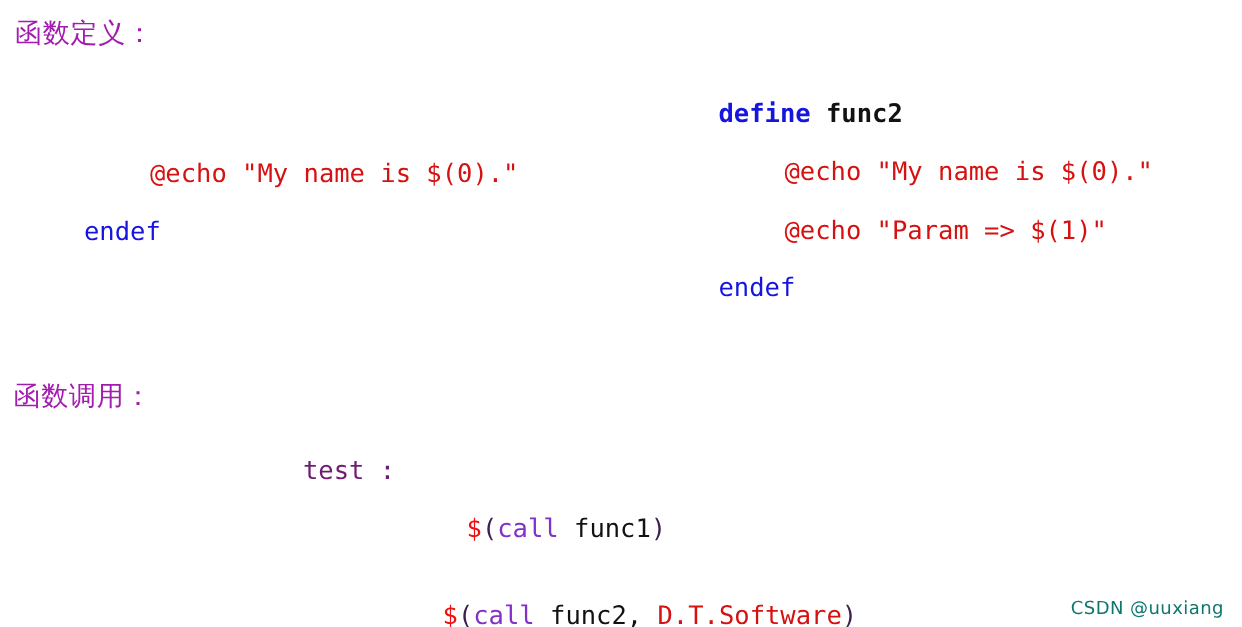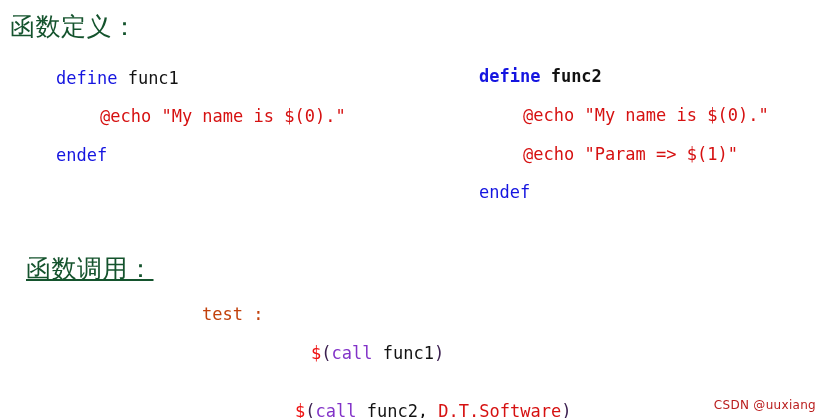--- a/index.html
+++ b/index.html
@@ -18,43 +18,43 @@
 
   .slide {
     position: absolute;
     inset: 0;
   }
 
   
   .section-heading {
     position: absolute;
     font-family: "DejaVu Sans", "Liberation Sans", sans-serif;
-    font-size: 25px;
+    font-size: 18px;
     line-height: 1;
-    color: #14532d;
+    color: #a21caf;
     white-space: pre;
     letter-spacing: 0.5px;
   }
   #heading-definition { left: 10px; top: 14px; }
-  #heading-invocation { left: 26px; top: 256px; text-decoration: underline; }
+  #heading-invocation { left: 9px; top: 256px; }
 
   
   .code-line {
     position: absolute;
     font-family: "DejaVu Sans Mono", "Liberation Mono", monospace;
     font-size: 17px;
     line-height: 1;
     white-space: pre;
     letter-spacing: 0px;
   }
 
   .tok-keyword { color: #1515e0; }      
   .tok-plain   { color: #121212; }      
   .tok-echo    { color: #d61111; }      
-  .tok-target  { color: #c2410c; }      
+  .tok-target  { color: #701a75; }      
   .tok-dollar  { color: #ee1111; }      
   .tok-paren   { color: #3c2050; }      
   .tok-call    { color: #8232c8; }      
   .tok-arg     { color: #d61111; }      
 
   
   #line-define-func1 { left: 56px;  top: 70px;  }
   #line-echo-func1   { left: 100px; top: 108px; }
   #line-endef-func1  { left: 56px;  top: 147px; }
 
@@ -69,33 +69,32 @@
   #line-call-func1   { left: 295px; top: 345px; margin-left: 16px; }
   #line-call-func2   { left: 295px; top: 376px; margin-top: 27px; }
 
   
   #watermark {
     position: absolute;
     right: 12px;
     bottom: 6px;
     font-family: "DejaVu Sans", "Liberation Sans", sans-serif;
     font-size: 12px;
-    color: #b91c1c;
+    color: #0f766e;
     white-space: pre;
     letter-spacing: 0.3px;
   }
 </style>
 </head>
 <body>
 
 <div class="slide">
 
   <div class="section-heading" id="heading-definition">函数定义：</div>
 
-  <div class="code-line" id="line-define-func1"><span class="tok-keyword">define</span><span class="tok-plain"> func1</span></div>
 
   <div class="code-line tok-echo" id="line-echo-func1">@echo "My name is $(0)."</div>
 
   <div class="code-line tok-keyword" id="line-endef-func1">endef</div>
 
   <div class="code-line" id="line-define-func2"><span class="tok-keyword">define</span><span class="tok-plain"> func2</span></div>
 
   <div class="code-line tok-echo" id="line-echo1-func2">@echo "My name is $(0)."</div>
 
   <div class="code-line tok-echo" id="line-echo2-func2">@echo "Param =&gt; $(1)"</div>

